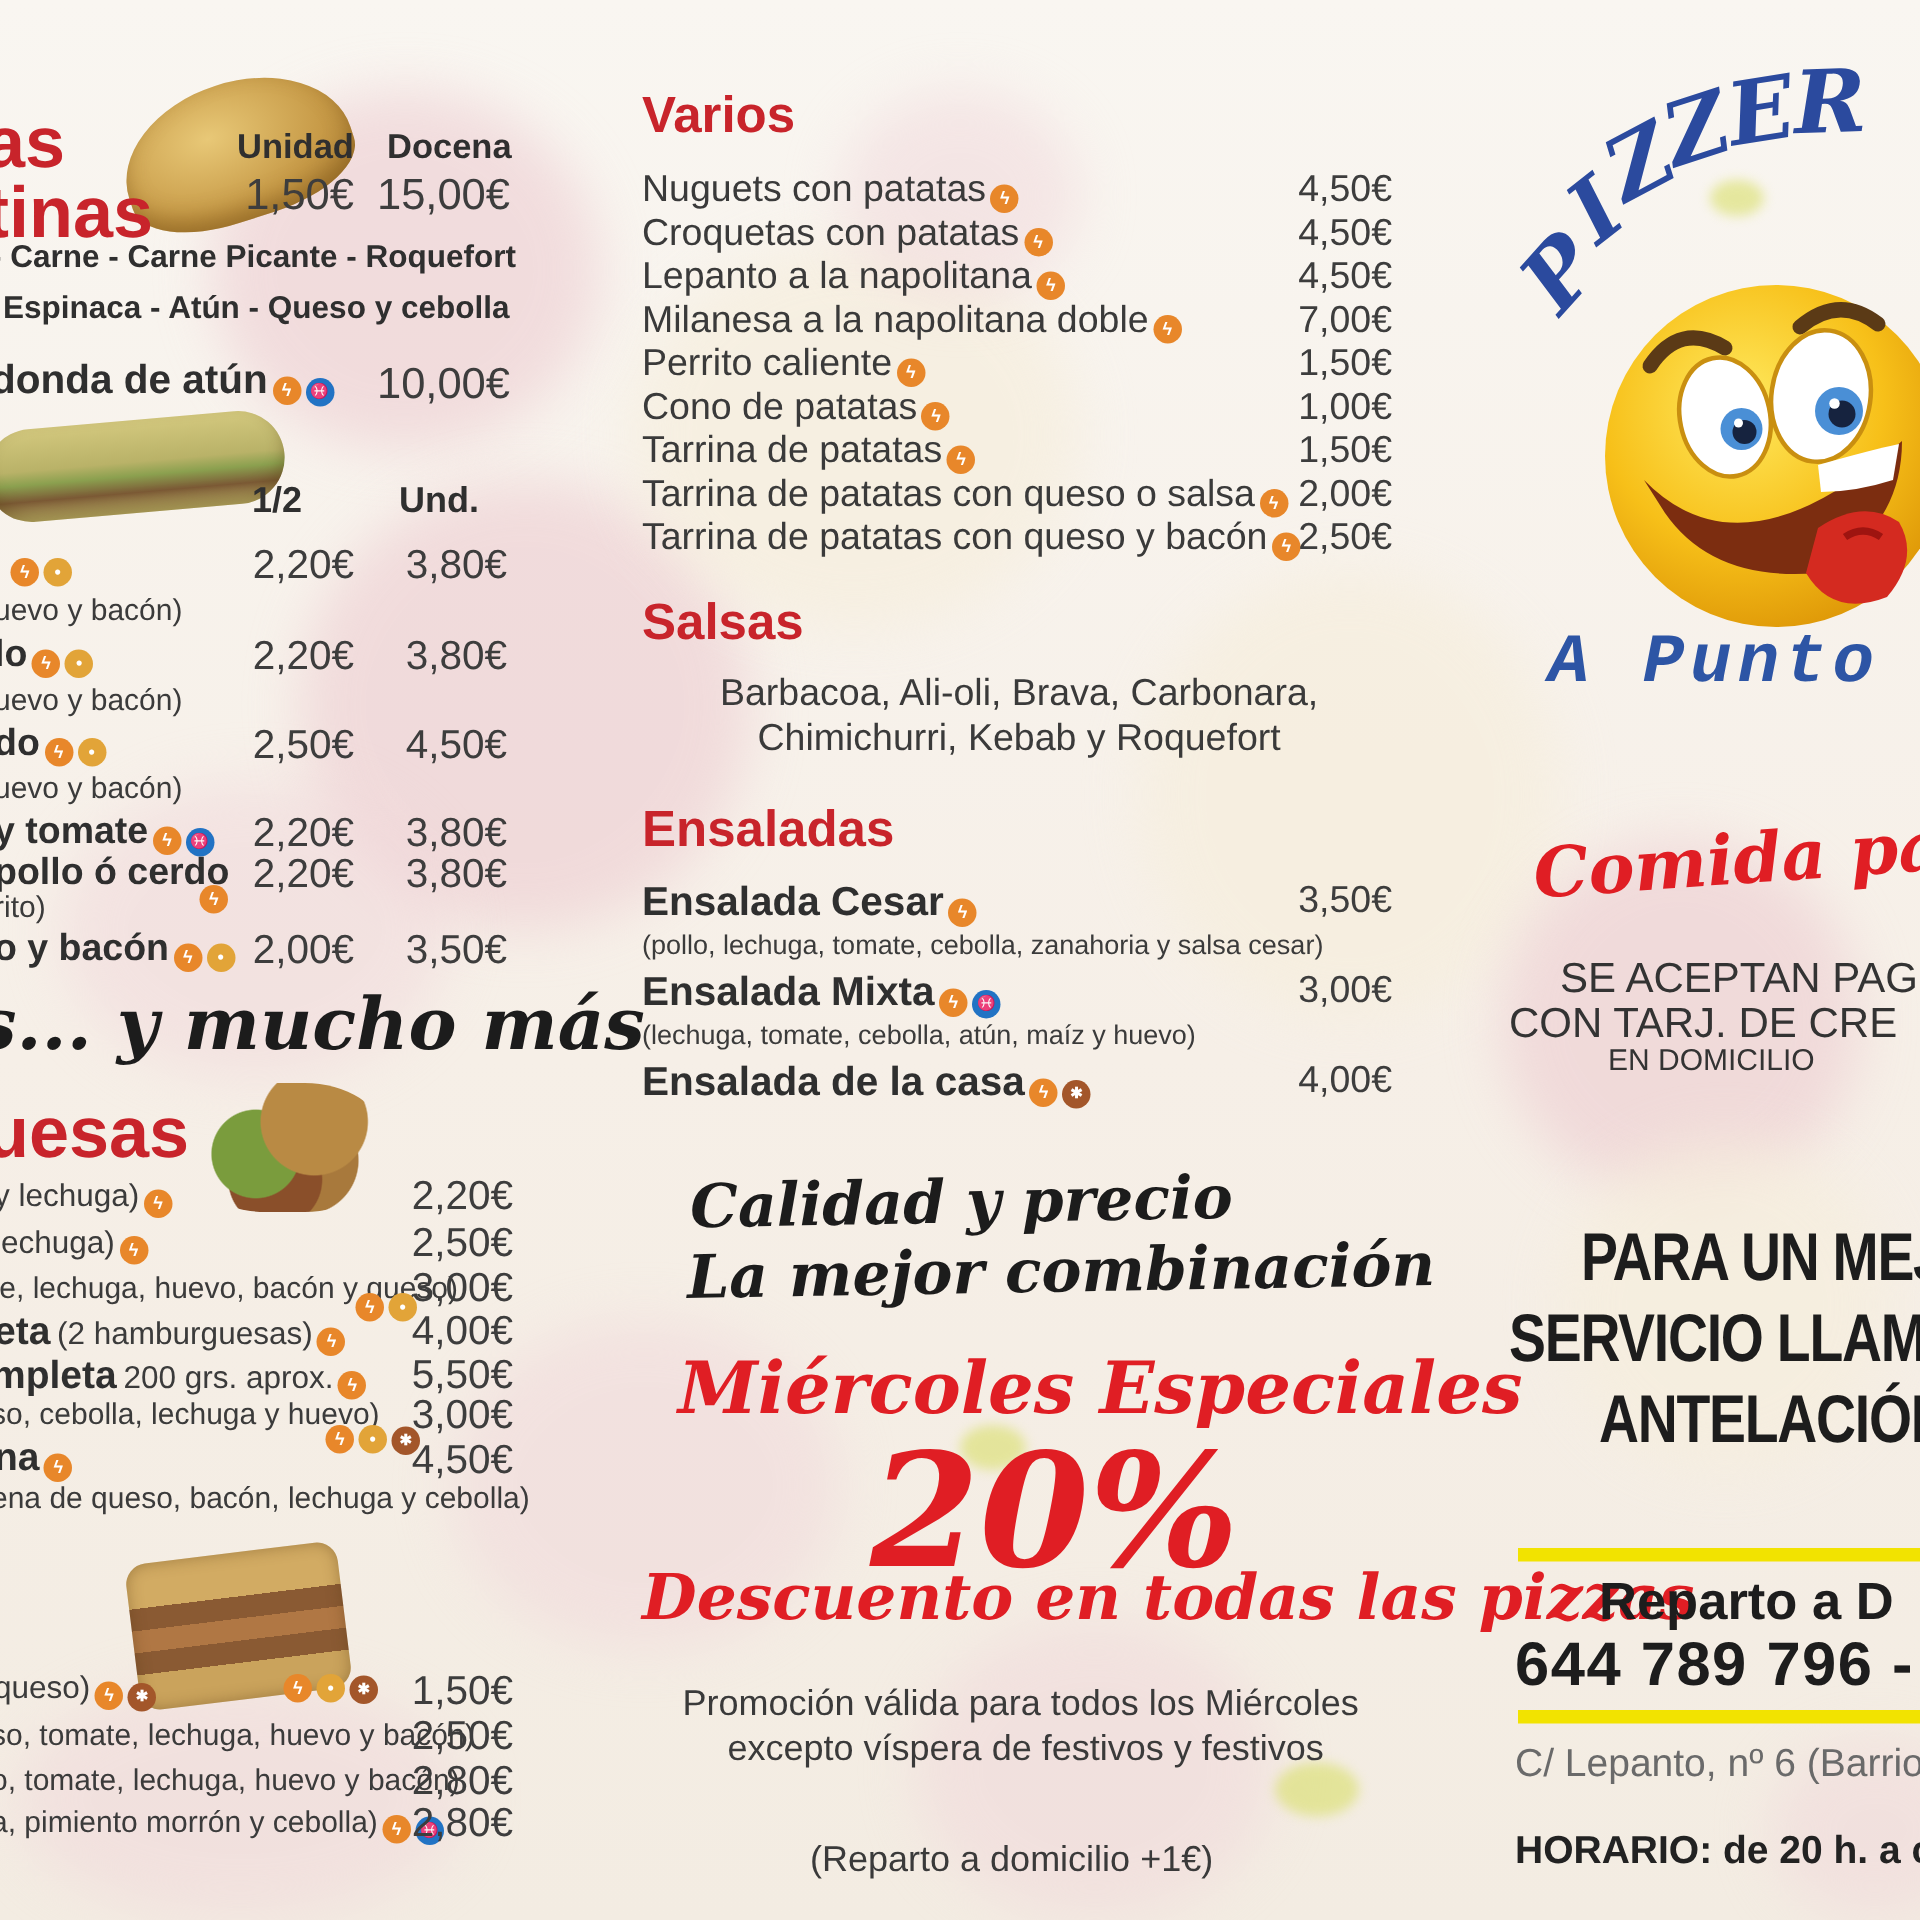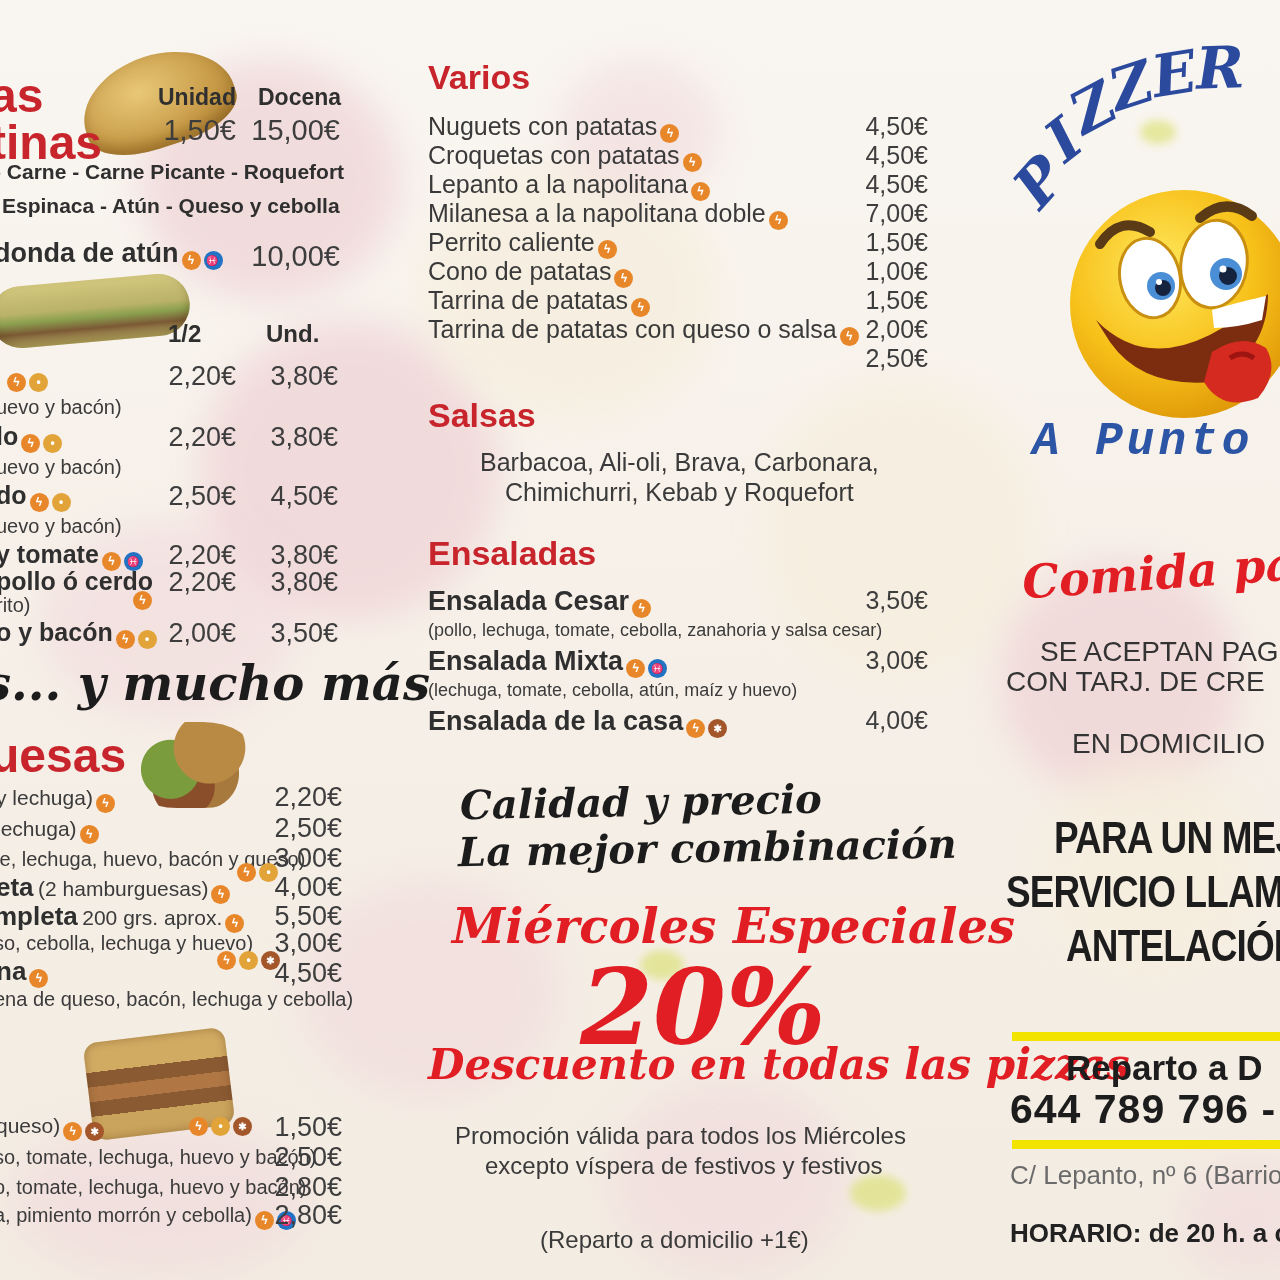--- a/index.html
+++ b/index.html
@@ -200,20 +200,21 @@
   <div class="abs nowrap" style="left:428px;top:199px;font-size:25px;"><span>Milanesa a la napolitana doble</span><span class="ic ic-gluten"></span></div>
   <div class="abs price right-al" style="left:860px;top:199px;width:68px;font-size:25px;">7,00€</div>
   <div class="abs nowrap" style="left:428px;top:228px;font-size:25px;"><span>Perrito caliente</span><span class="ic ic-gluten"></span></div>
   <div class="abs price right-al" style="left:860px;top:228px;width:68px;font-size:25px;">1,50€</div>
   <div class="abs nowrap" style="left:428px;top:257px;font-size:25px;"><span>Cono de patatas</span><span class="ic ic-gluten"></span></div>
   <div class="abs price right-al" style="left:860px;top:257px;width:68px;font-size:25px;">1,00€</div>
   <div class="abs nowrap" style="left:428px;top:286px;font-size:25px;"><span>Tarrina de patatas</span><span class="ic ic-gluten"></span></div>
   <div class="abs price right-al" style="left:860px;top:286px;width:68px;font-size:25px;">1,50€</div>
   <div class="abs nowrap" style="left:428px;top:315px;font-size:25px;"><span>Tarrina de patatas con queso o salsa</span><span class="ic ic-gluten"></span></div>
   <div class="abs price right-al" style="left:860px;top:315px;width:68px;font-size:25px;">2,00€</div>
+  <div class="abs nowrap" style="left:428px;top:344px;font-size:25px;"><span>Tarrina de patatas con queso y bacón</span><span class="ic ic-gluten"></span></div>
   <div class="abs price right-al" style="left:860px;top:344px;width:68px;font-size:25px;">2,50€</div>
 
   <div class="abs hdr nowrap" style="left:428px;top:396px;font-size:34px;">Salsas</div>
   <div class="abs nowrap" style="left:480px;top:448px;font-size:25px;">Barbacoa, Ali-oli, Brava, Carbonara,</div>
   <div class="abs nowrap" style="left:505px;top:478px;font-size:25px;">Chimichurri, Kebab y Roquefort</div>
 
   <div class="abs hdr nowrap" style="left:428px;top:534px;font-size:34px;">Ensaladas</div>
 
   <div class="abs nowrap" style="left:428px;top:586px;">
     <span class="b" style="font-size:27px;">Ensalada Cesar</span><span class="ic ic-gluten"></span>
@@ -275,21 +276,21 @@
     <path d="M150,170 Q180,150 204,166 Q218,190 196,216 Q160,230 142,200 Z" fill="#d42a20"></path>
     <path d="M168,176 Q180,168 192,176" stroke="#9e1410" stroke-width="5" fill="none"></path>
   </svg>
 
   <div class="abs bluescript nowrap" style="left:1032px;top:416px;font-size:46px;letter-spacing:4px;">A Punto</div>
 
   <div class="abs redscript nowrap" style="left:1022px;top:546px;font-size:46px;transform:rotate(-4deg);">Comida pa</div>
 
   <div class="abs nowrap" style="left:1040px;top:636px;font-size:28px;color:#333;">SE ACEPTAN PAG</div>
   <div class="abs nowrap" style="left:1006px;top:666px;font-size:28px;color:#333;">CON TARJ. DE CRE</div>
-  <div class="abs nowrap" style="left:1072px;top:728px;font-size:28px;color:#333;">EN DOMICILIO</div>
+  <div class="abs nowrap" style="left:1072px;top:696px;font-size:20px;color:#333;">EN DOMICILIO</div>
 
   <div class="abs cond nowrap" style="left:1054px;top:812px;font-size:45px;">PARA UN MEJO</div>
   <div class="abs cond nowrap" style="left:1006px;top:866px;font-size:45px;">SERVICIO LLAME</div>
   <div class="abs cond nowrap" style="left:1066px;top:920px;font-size:45px;">ANTELACIÓN</div>
 
   <div class="abs" style="left:1012px;top:1032px;width:268px;height:9px;background:#f2e300;"></div>
   <div class="abs b nowrap" style="left:1066px;top:1048px;font-size:35px;color:#1d1d1d;">Reparto a D</div>
   <div class="abs b nowrap" style="left:1010px;top:1086px;font-size:41px;color:#1d1d1d;letter-spacing:1px;">644 789 796 - </div>
   <div class="abs" style="left:1012px;top:1140px;width:268px;height:9px;background:#f2e300;"></div>
   <div class="abs nowrap" style="left:1010px;top:1160px;font-size:26px;color:#6a6a6a;">C/ Lepanto, nº 6 (Barrio B</div>

